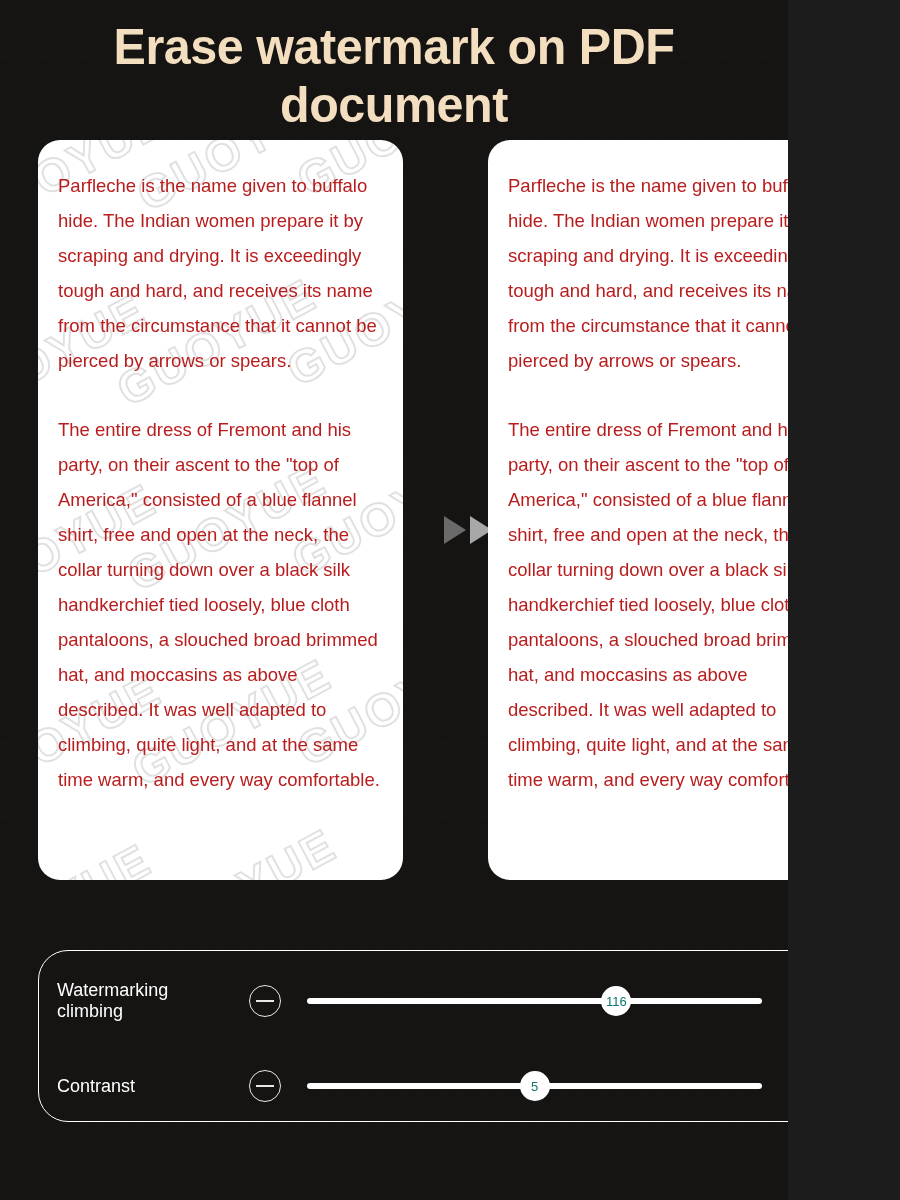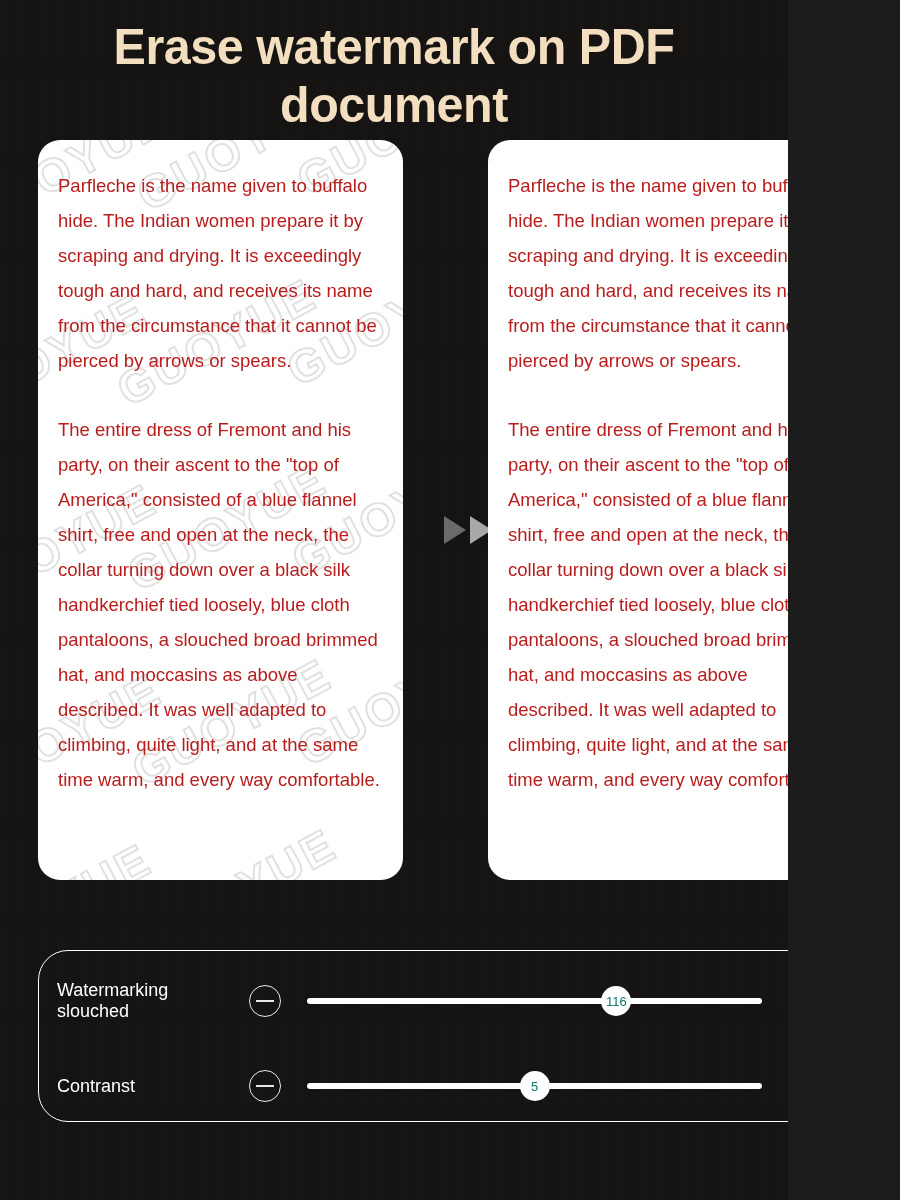--- a/index.html
+++ b/index.html
@@ -256,21 +256,21 @@
         <p>Parfleche is the name given to buffalo hide. The Indian women prepare it by scraping and drying. It is exceedingly tough and hard, and receives its name from the circumstance that it cannot be pierced by arrows or spears.</p>
         <p>The entire dress of Fremont and his party, on their ascent to the "top of America," consisted of a blue flannel shirt, free and open at the neck, the collar turning down over a black silk handkerchief tied loosely, blue cloth pantaloons, a slouched broad brimmed hat, and moccasins as above described. It was well adapted to climbing, quite light, and at the same time warm, and every way comfortable.</p>
       </div>
     </div>
 
   </div>
 
   <div class="panel">
 
     <div class="slider-row row1">
-      <div class="row-label">Watermarking slouched</div>
+      <div class="row-label">Watermarking climbing</div>
       <div class="circ-btn minus"></div>
       <div class="track-wrap">
         <div class="track"></div>
         <div class="knob" style="left:68%;">116</div>
       </div>
       <div class="circ-btn plus"></div>
     </div>
 
     <div class="slider-row row2">
       <div class="row-label">Contranst</div>

